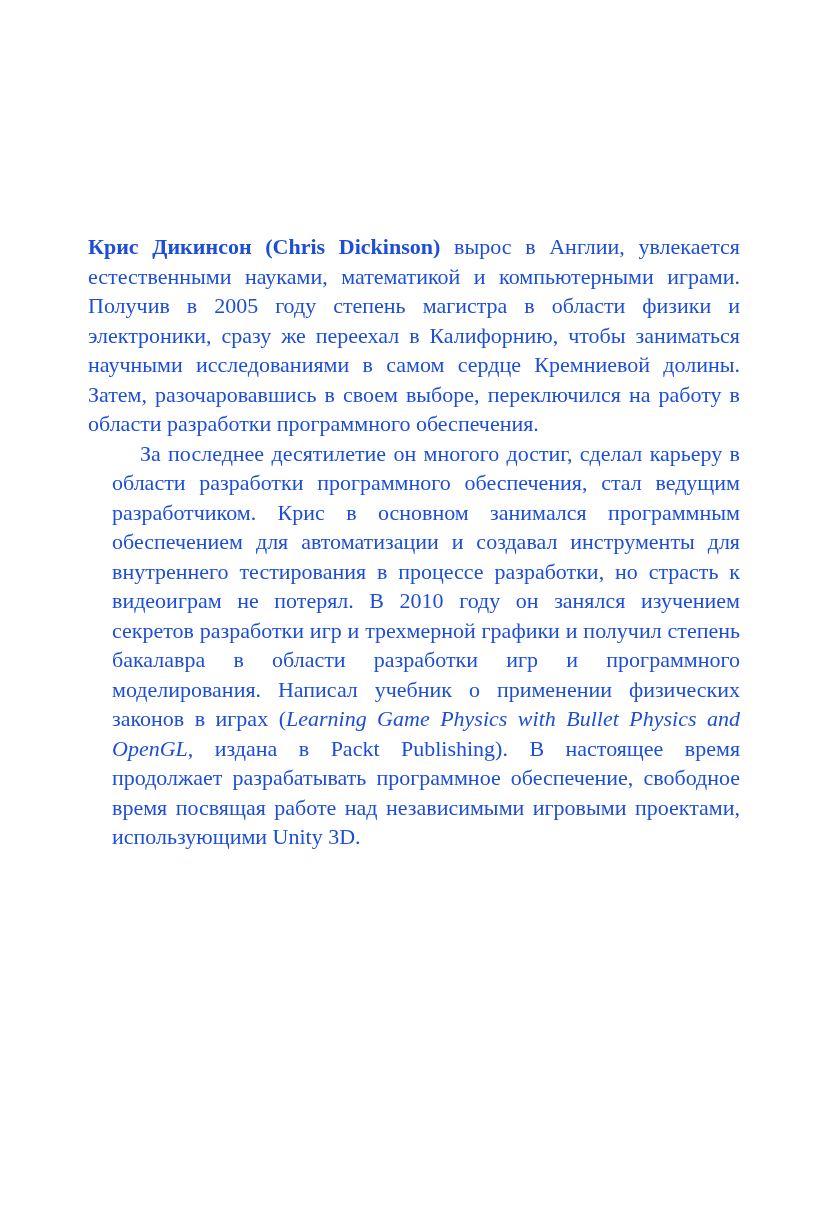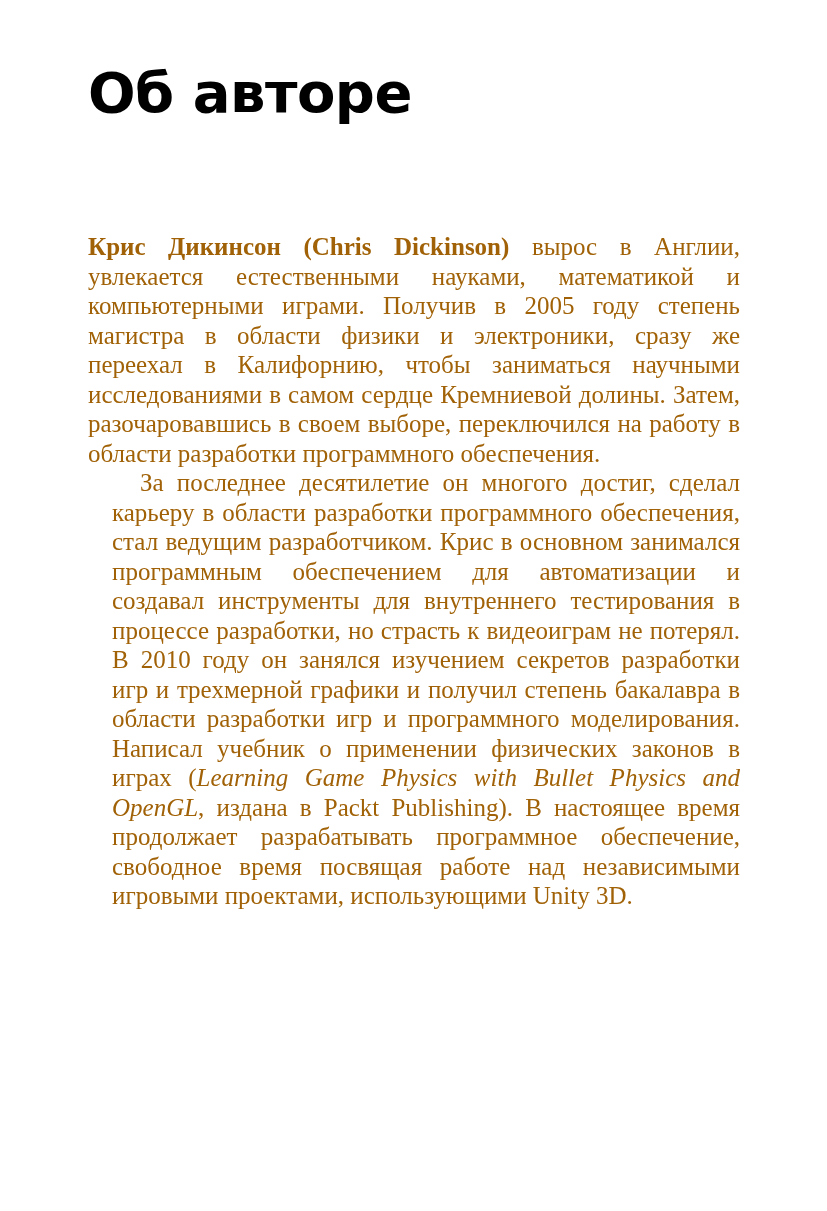--- a/index.html
+++ b/index.html
@@ -26,23 +26,23 @@
     letter-spacing: -0.5px;
     color: #000000;
     margin: 0;
   }
   .body-block {
     position: absolute;
     left: 88px;
     top: 232px;
     width: 652px;
     font-family: "Liberation Serif", "DejaVu Serif", serif;
-    font-size: 25px;
+    font-size: 22px;
     line-height: 29.5px;
-    color: #a16207;
+    color: #1d4ed8;
     text-align: justify;
     text-justify: inter-word;
     hyphens: auto;
   }
   .para {
     margin: 0;
     text-indent: 0;
   }
   .para + .para {
     text-indent: 28px;
@@ -53,21 +53,20 @@
   }
   .ital {
     font-style: italic;
   }
 </style>
 </head>
 <body>
 
 <div class="page">
 
-  <h1 class="page-title">Об авторе</h1>
 
   <div class="body-block">
 
     <p class="para"><span class="bold">Крис Дикинсон (Chris Dickinson)</span><span> вырос в Англии, увлекается естественными науками, математикой и компьютерными играми. Получив в 2005 году степень магистра в области физики и электроники, сразу же переехал в Калифорнию, чтобы заниматься научными исследованиями в самом сердце Кремниевой долины. Затем, разочаровавшись в своем выборе, переключился на работу в области разработки программного обеспечения.</span></p>
 
     <p class="para"><span>За последнее десятилетие он многого достиг, сделал карьеру в области разработки программного обеспечения, стал ведущим разработчиком. Крис в основном занимался программным обеспечением для автоматизации и создавал инструменты для внутреннего тестирования в процессе разработки, но страсть к видеоиграм не потерял. В 2010 году он занялся изучением секретов разработки игр и трехмерной графики и получил степень бакалавра в области разработки игр и программного моделирования. Написал учебник о применении физических законов в играх (</span><span class="ital">Learning Game Physics with Bullet Physics and OpenGL</span><span>, издана в Packt Publishing). В настоящее время продолжает разрабатывать программное обеспечение, свободное время посвящая работе над независимыми игровыми проектами, использующими Unity 3D.</span></p>
 
   </div>
 
 </div>

